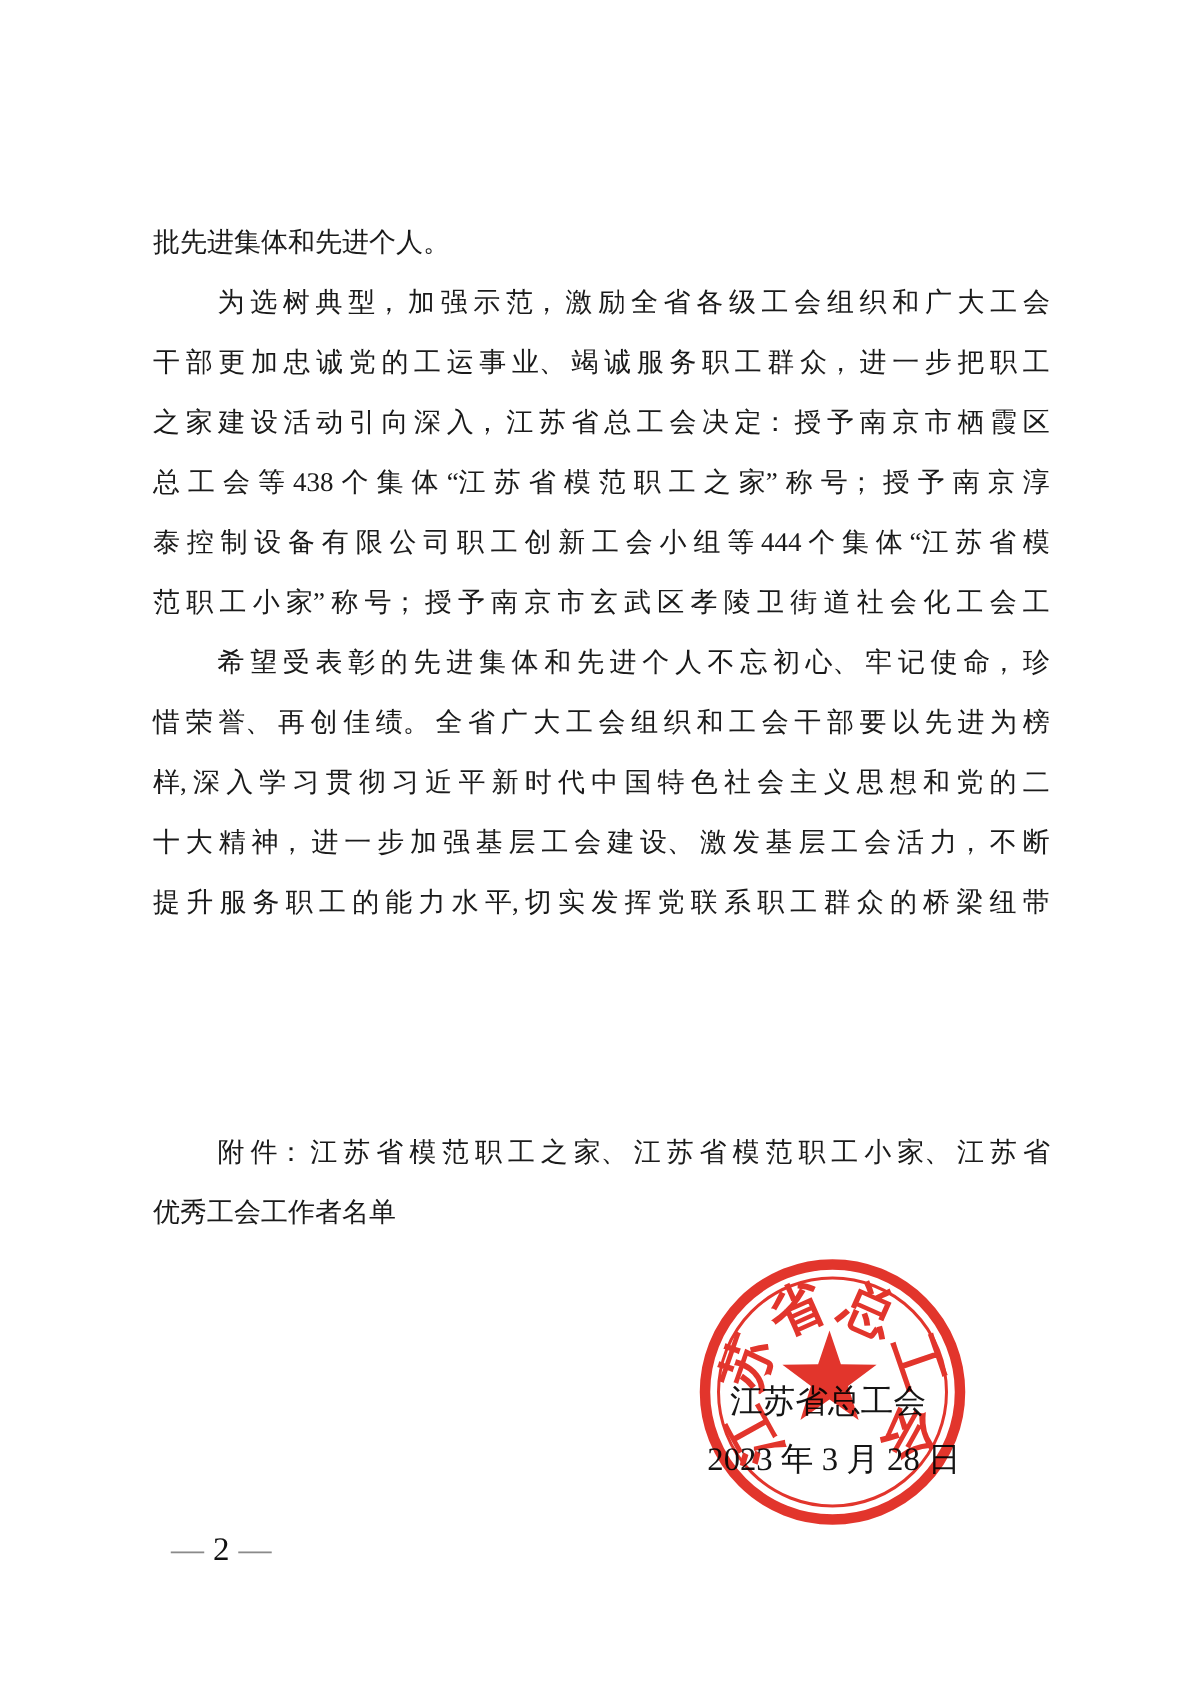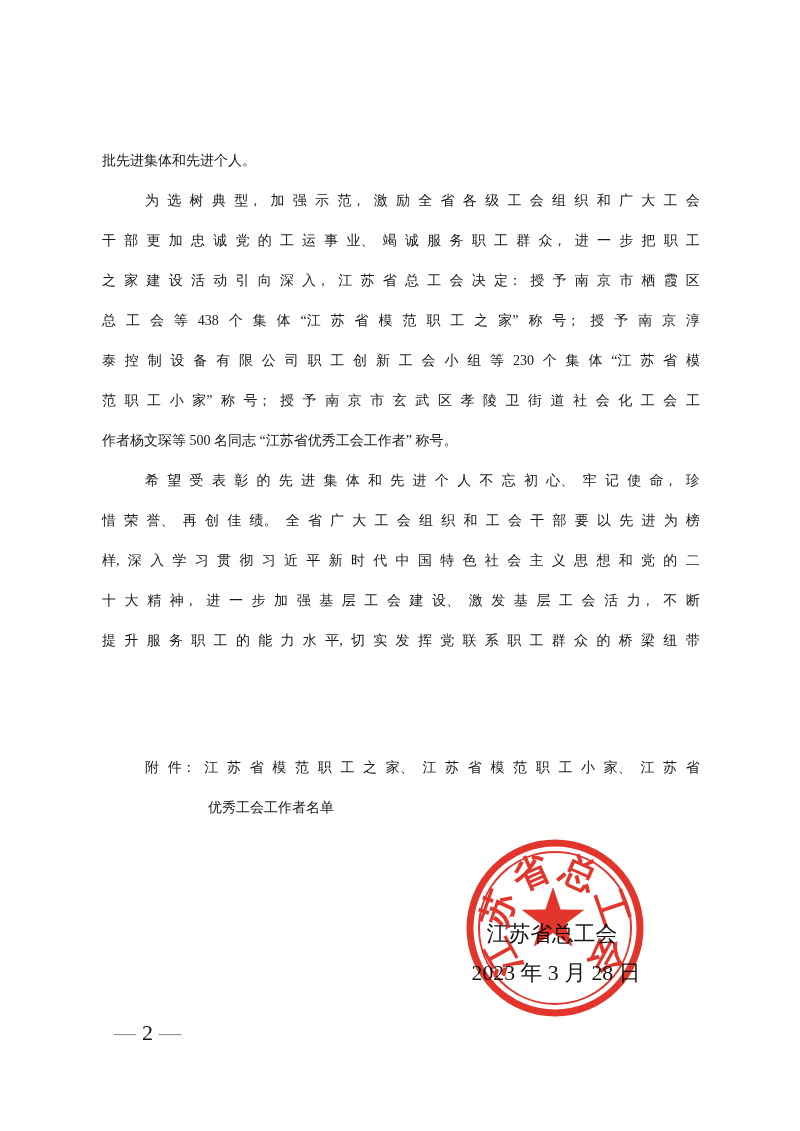--- a/index.html
+++ b/index.html
@@ -15,39 +15,39 @@
   
   #body-lines {
     position: absolute;
     left: 102px;
     top: 141px;
     width: 598px;
   }
   .tline {
     height: 40px;
     line-height: 40px;
-    font-size: 14px;
+    font-size: 18px;
     letter-spacing: 0;
     white-space: pre;
   }
   .tline.flexj {
     display: flex;
     justify-content: space-between;
     white-space: normal;
   }
   .tline.indent { padding-left: 43px; }
   .tline.flexj span { display: inline-block; }
   
   #attachment {
     position: absolute;
     left: 102px;
     top: 748px;
     width: 598px;
   }
-  #attachment-line2 { margin-left: 106px; }
+  #attachment-line2 { }
   
   #sig-org {
     position: absolute;
     left: 402px;
     top: 914px;
     width: 300px;
     height: 40px;
     line-height: 40px;
     text-align: center;
     font-size: 21.8px;
@@ -223,21 +223,21 @@
         <span>司</span>
         <span>职</span>
         <span>工</span>
         <span>创</span>
         <span>新</span>
         <span>工</span>
         <span>会</span>
         <span>小</span>
         <span>组</span>
         <span>等</span>
-        <span>230</span>
+        <span>444</span>
         <span>个</span>
         <span>集</span>
         <span>体</span>
         <span>“江</span>
         <span>苏</span>
         <span>省</span>
         <span>模</span>
       </div>
       <div class="tline flexj">
         <span>范</span>
@@ -260,21 +260,20 @@
         <span>卫</span>
         <span>街</span>
         <span>道</span>
         <span>社</span>
         <span>会</span>
         <span>化</span>
         <span>工</span>
         <span>会</span>
         <span>工</span>
       </div>
-      <div class="tline">作者杨文琛等 500 名同志 “江苏省优秀工会工作者” 称号。</div>
       <div class="tline indent flexj">
         <span>希</span>
         <span>望</span>
         <span>受</span>
         <span>表</span>
         <span>彰</span>
         <span>的</span>
         <span>先</span>
         <span>进</span>
         <span>集</span>

